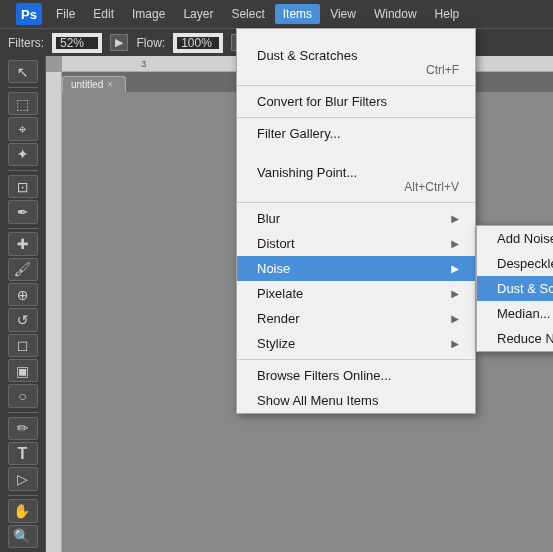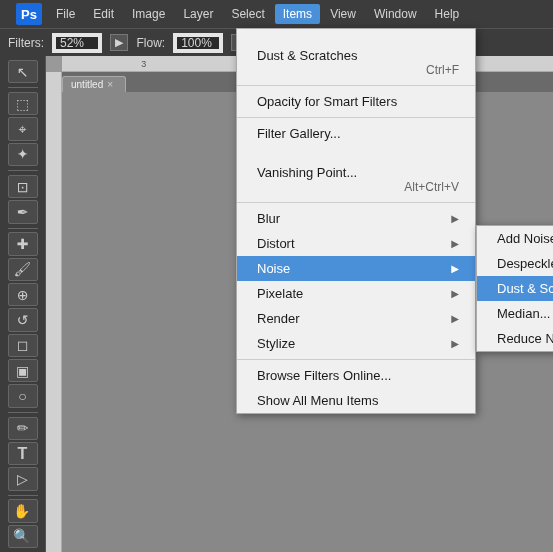--- a/index.html
+++ b/index.html
@@ -312,21 +312,21 @@
 </div>
 
 <div class="filter-dropdown">
 
   <div class="dropdown-item">
     <span>Dust &amp; Scratches</span>
     <span class="dropdown-shortcut">Ctrl+F</span>
   </div>
   <div class="dropdown-separator"></div>
   <div class="dropdown-item">
-    <span>Opacity for Smart Filters</span>
+    <span>Convert for Blur Filters</span>
   </div>
   <div class="dropdown-separator"></div>
   <div class="dropdown-item">
     <span>Filter Gallery...</span>
   </div>
   <div class="dropdown-item">
     <span>Vanishing Point...</span>
     <span class="dropdown-shortcut">Alt+Ctrl+V</span>
   </div>
   <div class="dropdown-separator"></div>

